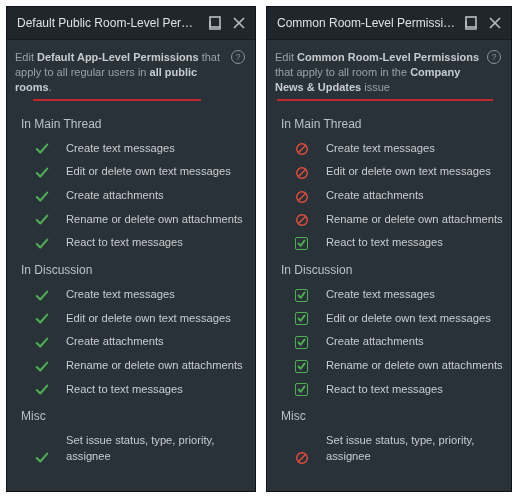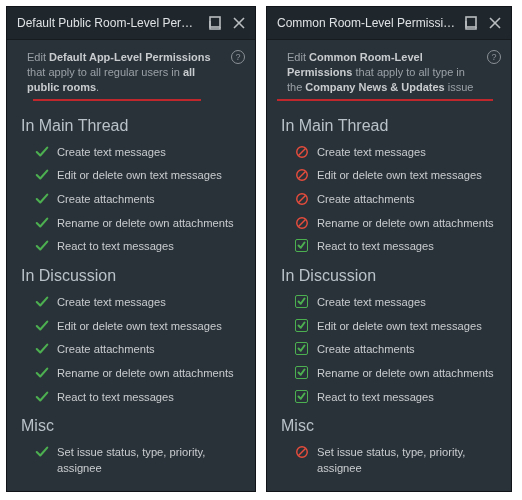--- a/index.html
+++ b/index.html
@@ -39,21 +39,20 @@
     stroke-width: 1.6;
     fill: none;
     cursor: pointer;
   }
   .subtitle {
     padding: 10px 10px 4px 8px;
     color: #9aa1a7;
     font-size: 11px;
     line-height: 1.35;
     display: flex;
-    margin-left: 12px;
   }
   .subtitle .text { flex: 1; }
   .subtitle b { color: #c8cccf; font-weight: 600; }
   .help {
     width: 14px; height: 14px;
     border: 1px solid #8b9298;
     border-radius: 50%;
     color: #8b9298;
     font-size: 9px;
     line-height: 12px;
@@ -64,28 +63,29 @@
   .underline {
     height: 2px;
     background: #c0272d;
     margin: 0 10px 6px 10px;
   }
   .ul-a { width: 168px; margin-left: 26px; }
   .ul-b { width: 216px; }
   .content { padding: 2px 4px 8px 4px; overflow: hidden; }
   .section-h {
     color: #b9c2c8;
-    font-size: 16px;
+    font-size: 12px;
     padding: 8px 0 6px 10px;
   }
   .row {
     display: flex;
-    align-items: flex-start;
+    align-items: flex-end;
     padding: 4px 0 4px 24px;
     line-height: 1.4;
+    gap: 9px;
   }
   .row .lbl { color: #c9cdd0; font-size: 11.2px; }
   .ico { width: 14px; height: 14px; margin-right: 8px; flex-shrink: 0; }
   .ico svg { width: 14px; height: 14px; display: block; }
   .check svg { stroke: #4caf50; stroke-width: 2.4; fill: none; stroke-linecap: round; stroke-linejoin: round; }
   .deny svg circle { stroke: #e74c3c; stroke-width: 1.6; fill: none; }
   .deny svg line { stroke: #e74c3c; stroke-width: 1.6; }
   .box { width: 13px; height: 13px; border: 1px solid #4caf50; border-radius: 2px; display: flex; align-items: center; justify-content: center; }
   .box svg { width: 9px; height: 9px; stroke: #4caf50; stroke-width: 2.6; fill: none; stroke-linecap: round; stroke-linejoin: round; }
 </style>
@@ -215,21 +215,21 @@
           <rect x="5" y="4" width="10" height="10"></rect>
           <polyline points="5 8 5 16 15 16 15 14"></polyline>
         </svg>
       <svg class="tb-btn" viewBox="0 0 20 20">
           <line x1="5" y1="5" x2="15" y2="15"></line>
           <line x1="15" y1="5" x2="5" y2="15"></line>
         </svg>
     </div>
     <div class="subtitle">
       <span class="text">
-        <span>Edit </span><b>Common Room-Level Permissions</b><span> that apply to all type in the </span><b>Company News &amp; Updates</b><span> issue</span>
+        <span>Edit </span><b>Common Room-Level Permissions</b><span> that apply to all room in the </span><b>Company News &amp; Updates</b><span> issue</span>
       </span>
       <span class="help">?</span>
     </div>
     <div class="underline ul-b"></div>
     <div class="content" id="right-content">
         <div class="section-h">In Main Thread</div>
         <div class="row">
           <span class="ico deny">
             <svg viewBox="0 0 16 16">
               <circle cx="8" cy="8" r="6"></circle>

